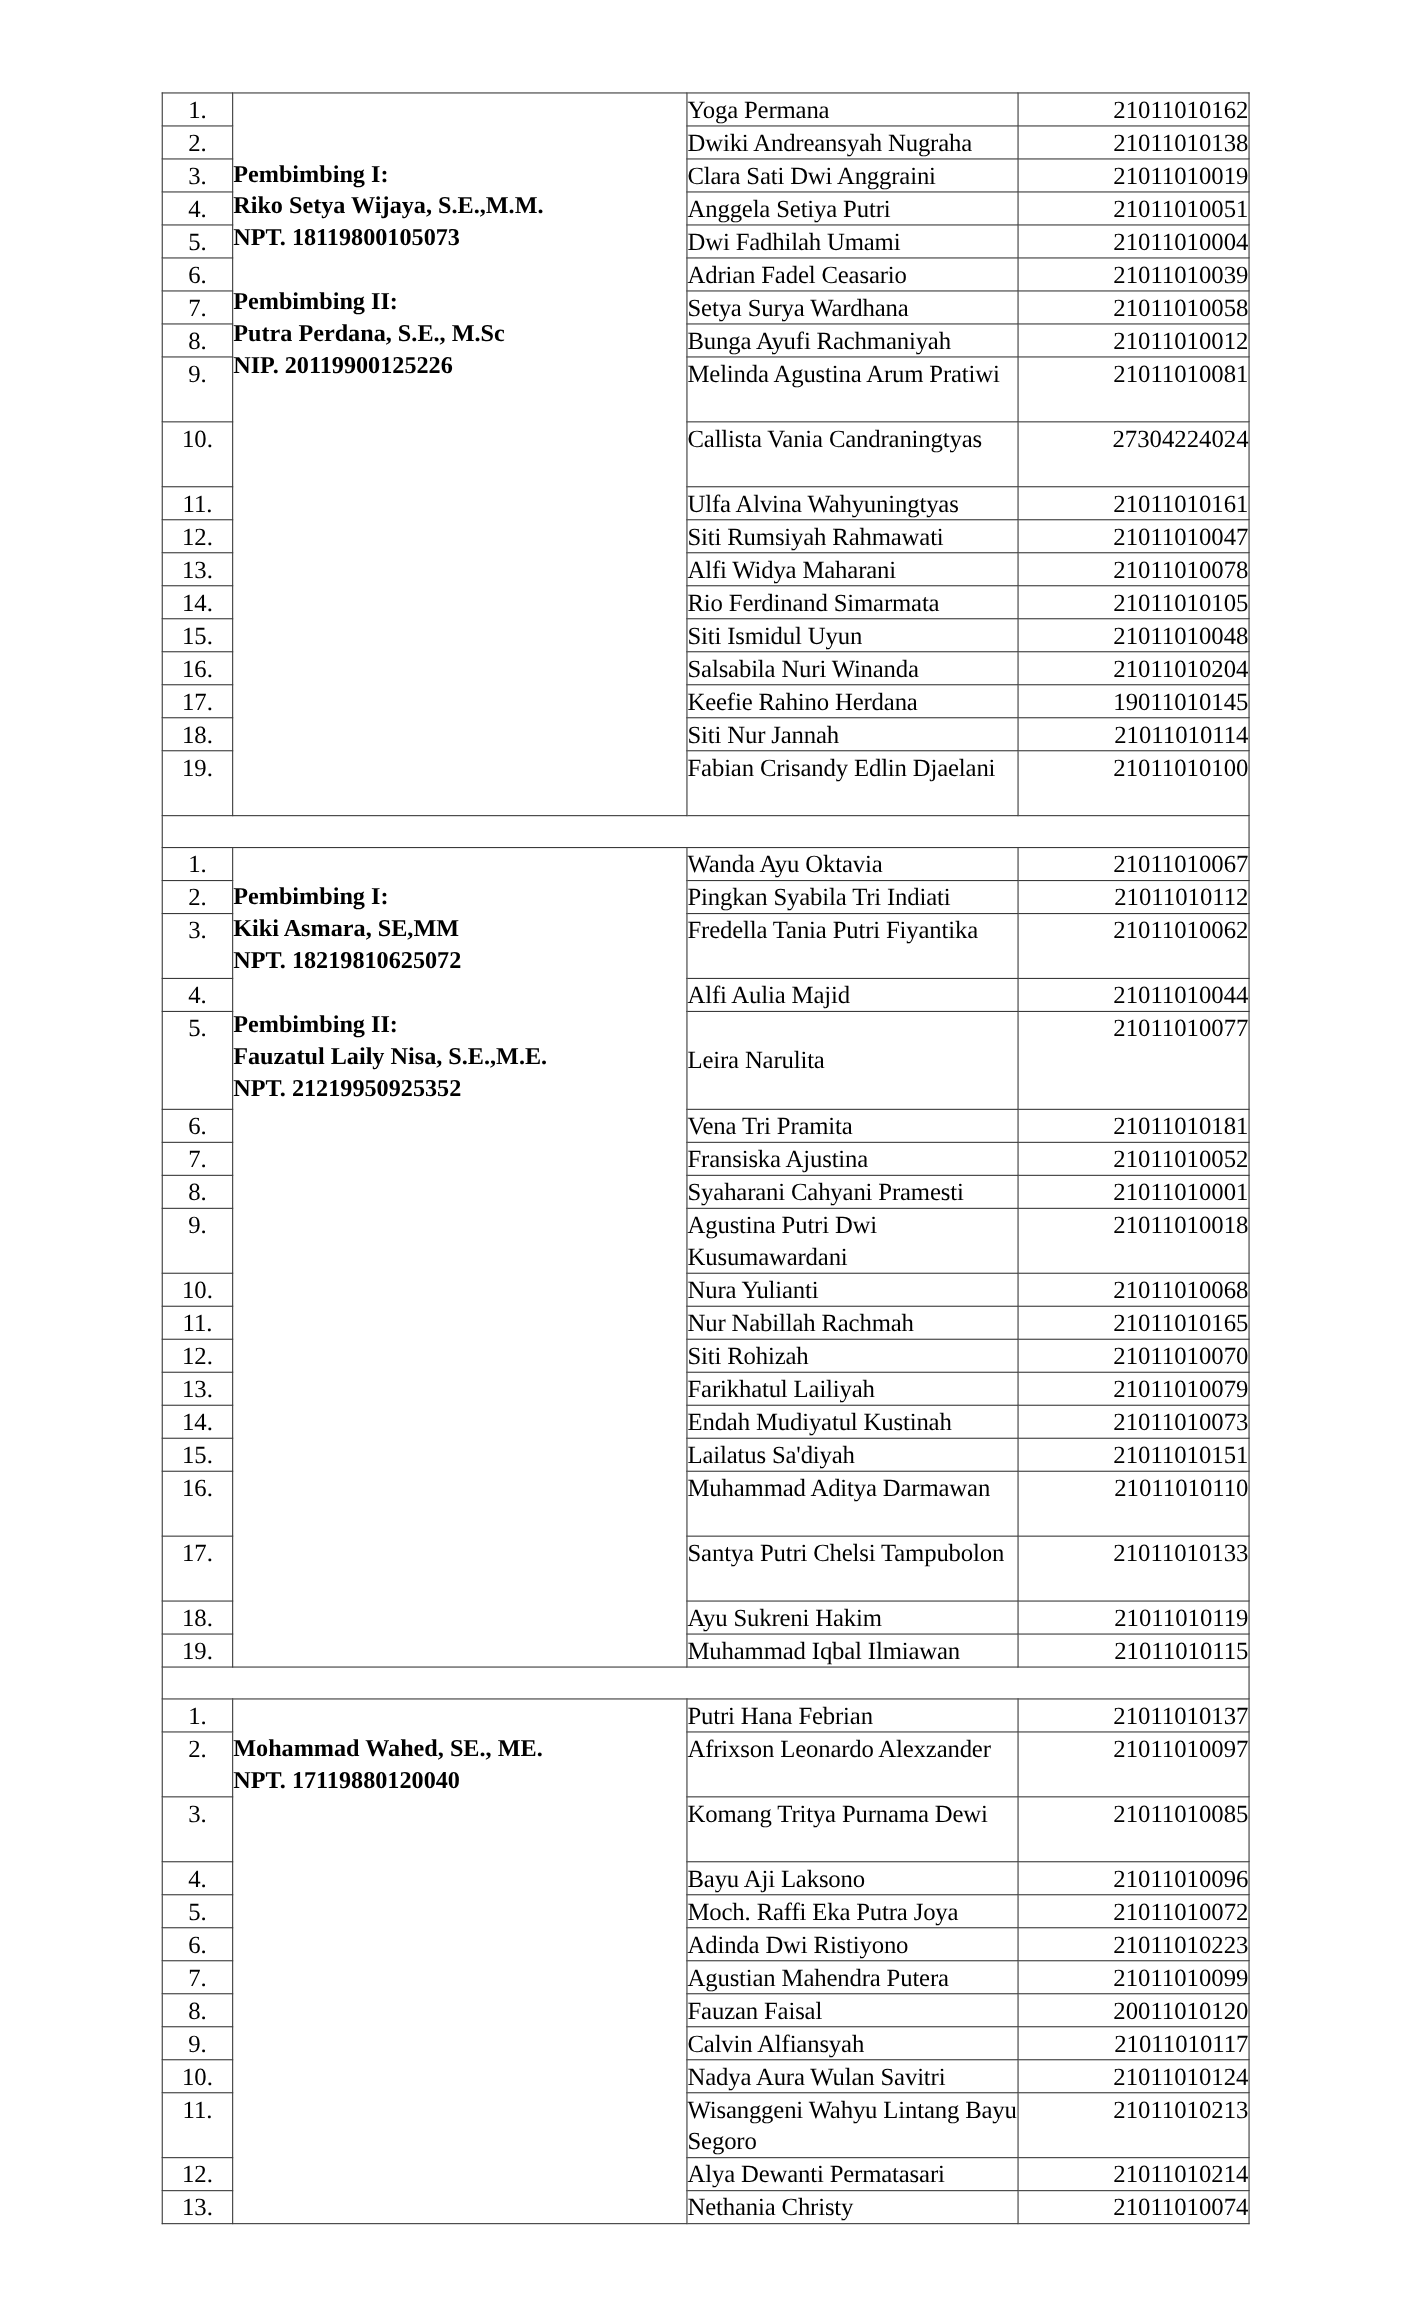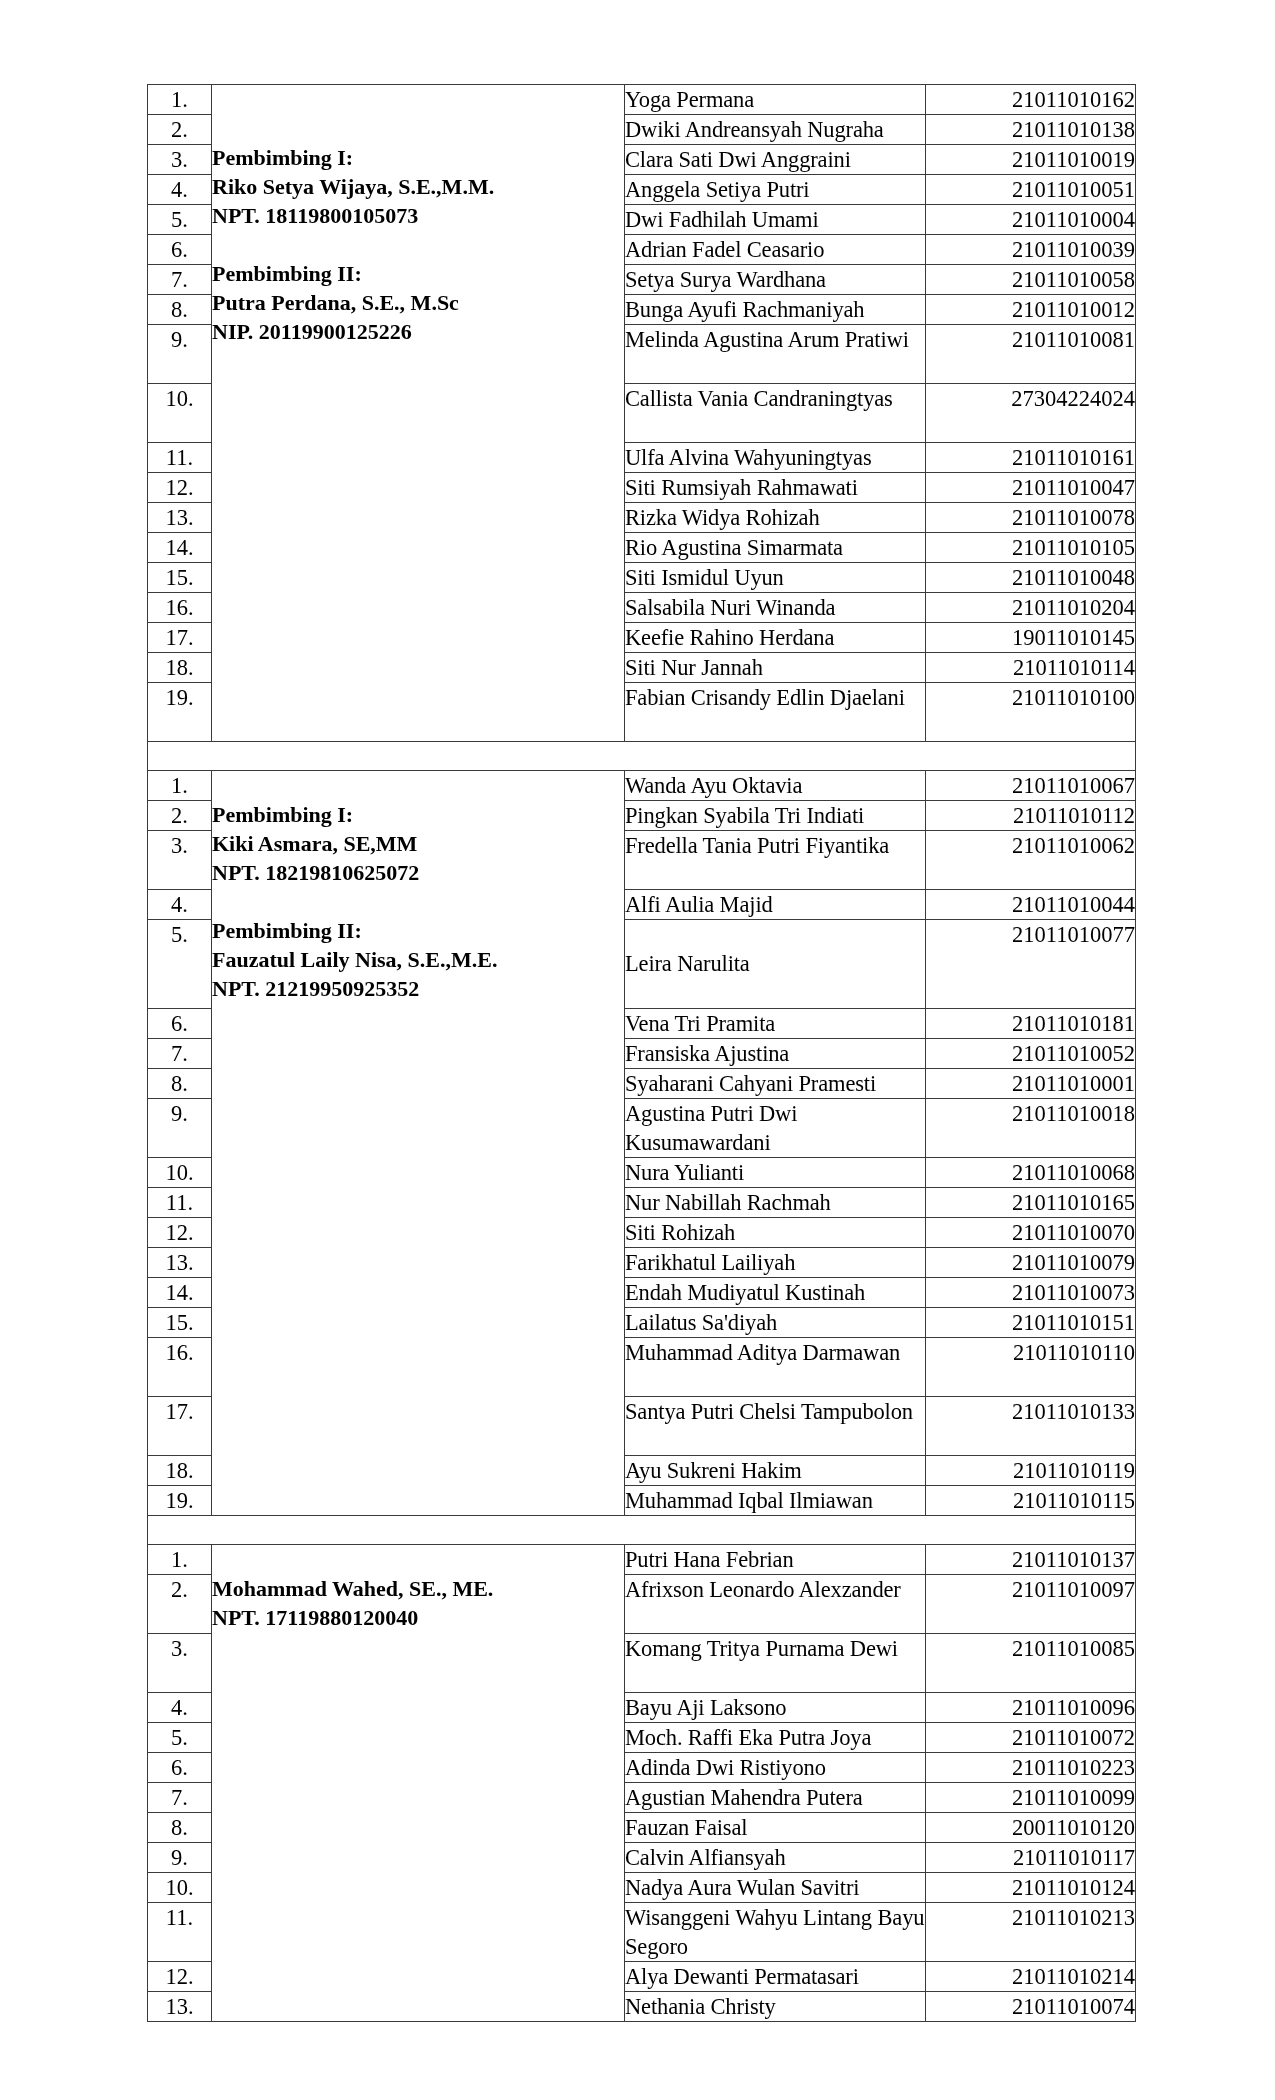--- a/index.html
+++ b/index.html
@@ -105,26 +105,26 @@
         <td class="name">Ulfa Alvina Wahyuningtyas</td>
         <td class="nim">21011010161</td>
       </tr>
     <tr class="r1">
         <td class="no">12.</td>
         <td class="name">Siti Rumsiyah Rahmawati</td>
         <td class="nim">21011010047</td>
       </tr>
     <tr class="r1">
         <td class="no">13.</td>
-        <td class="name">Rizka Widya Rohizah</td>
+        <td class="name">Alfi Widya Maharani</td>
         <td class="nim">21011010078</td>
       </tr>
     <tr class="r1">
         <td class="no">14.</td>
-        <td class="name">Rio Agustina Simarmata</td>
+        <td class="name">Rio Ferdinand Simarmata</td>
         <td class="nim">21011010105</td>
       </tr>
     <tr class="r1">
         <td class="no">15.</td>
         <td class="name">Siti Ismidul Uyun</td>
         <td class="nim">21011010048</td>
       </tr>
     <tr class="r1">
         <td class="no">16.</td>
         <td class="name">Salsabila Nuri Winanda</td>

